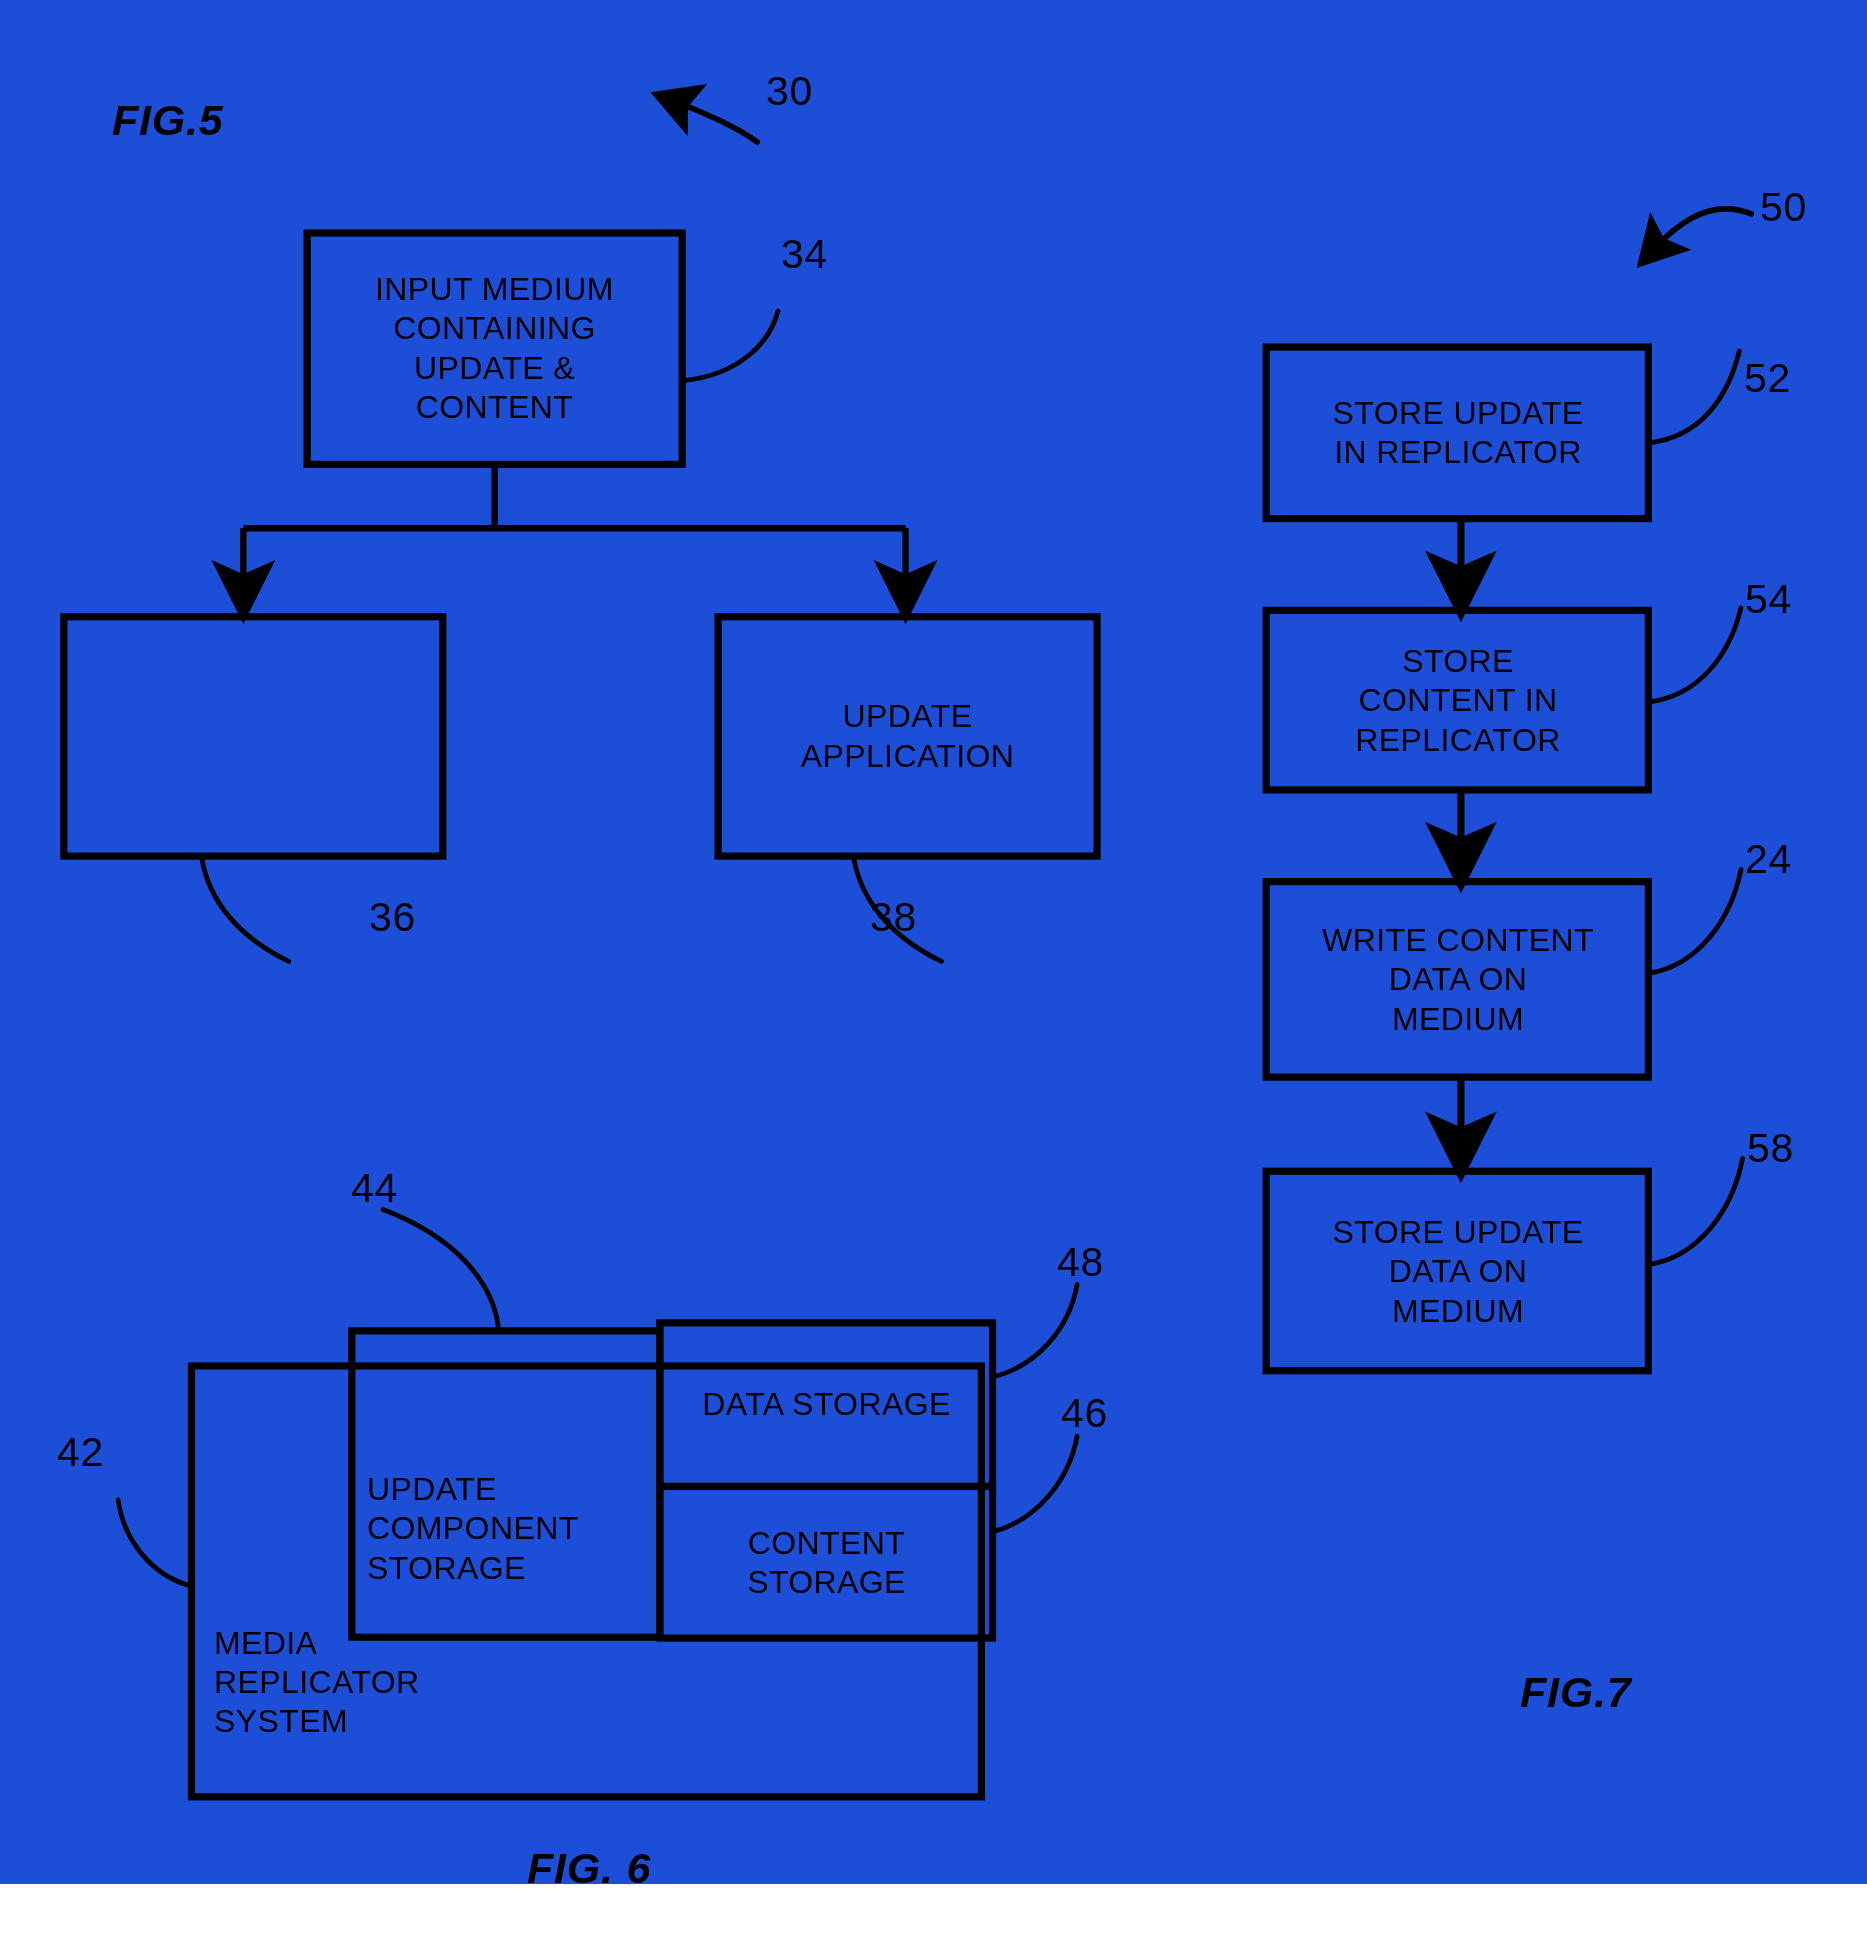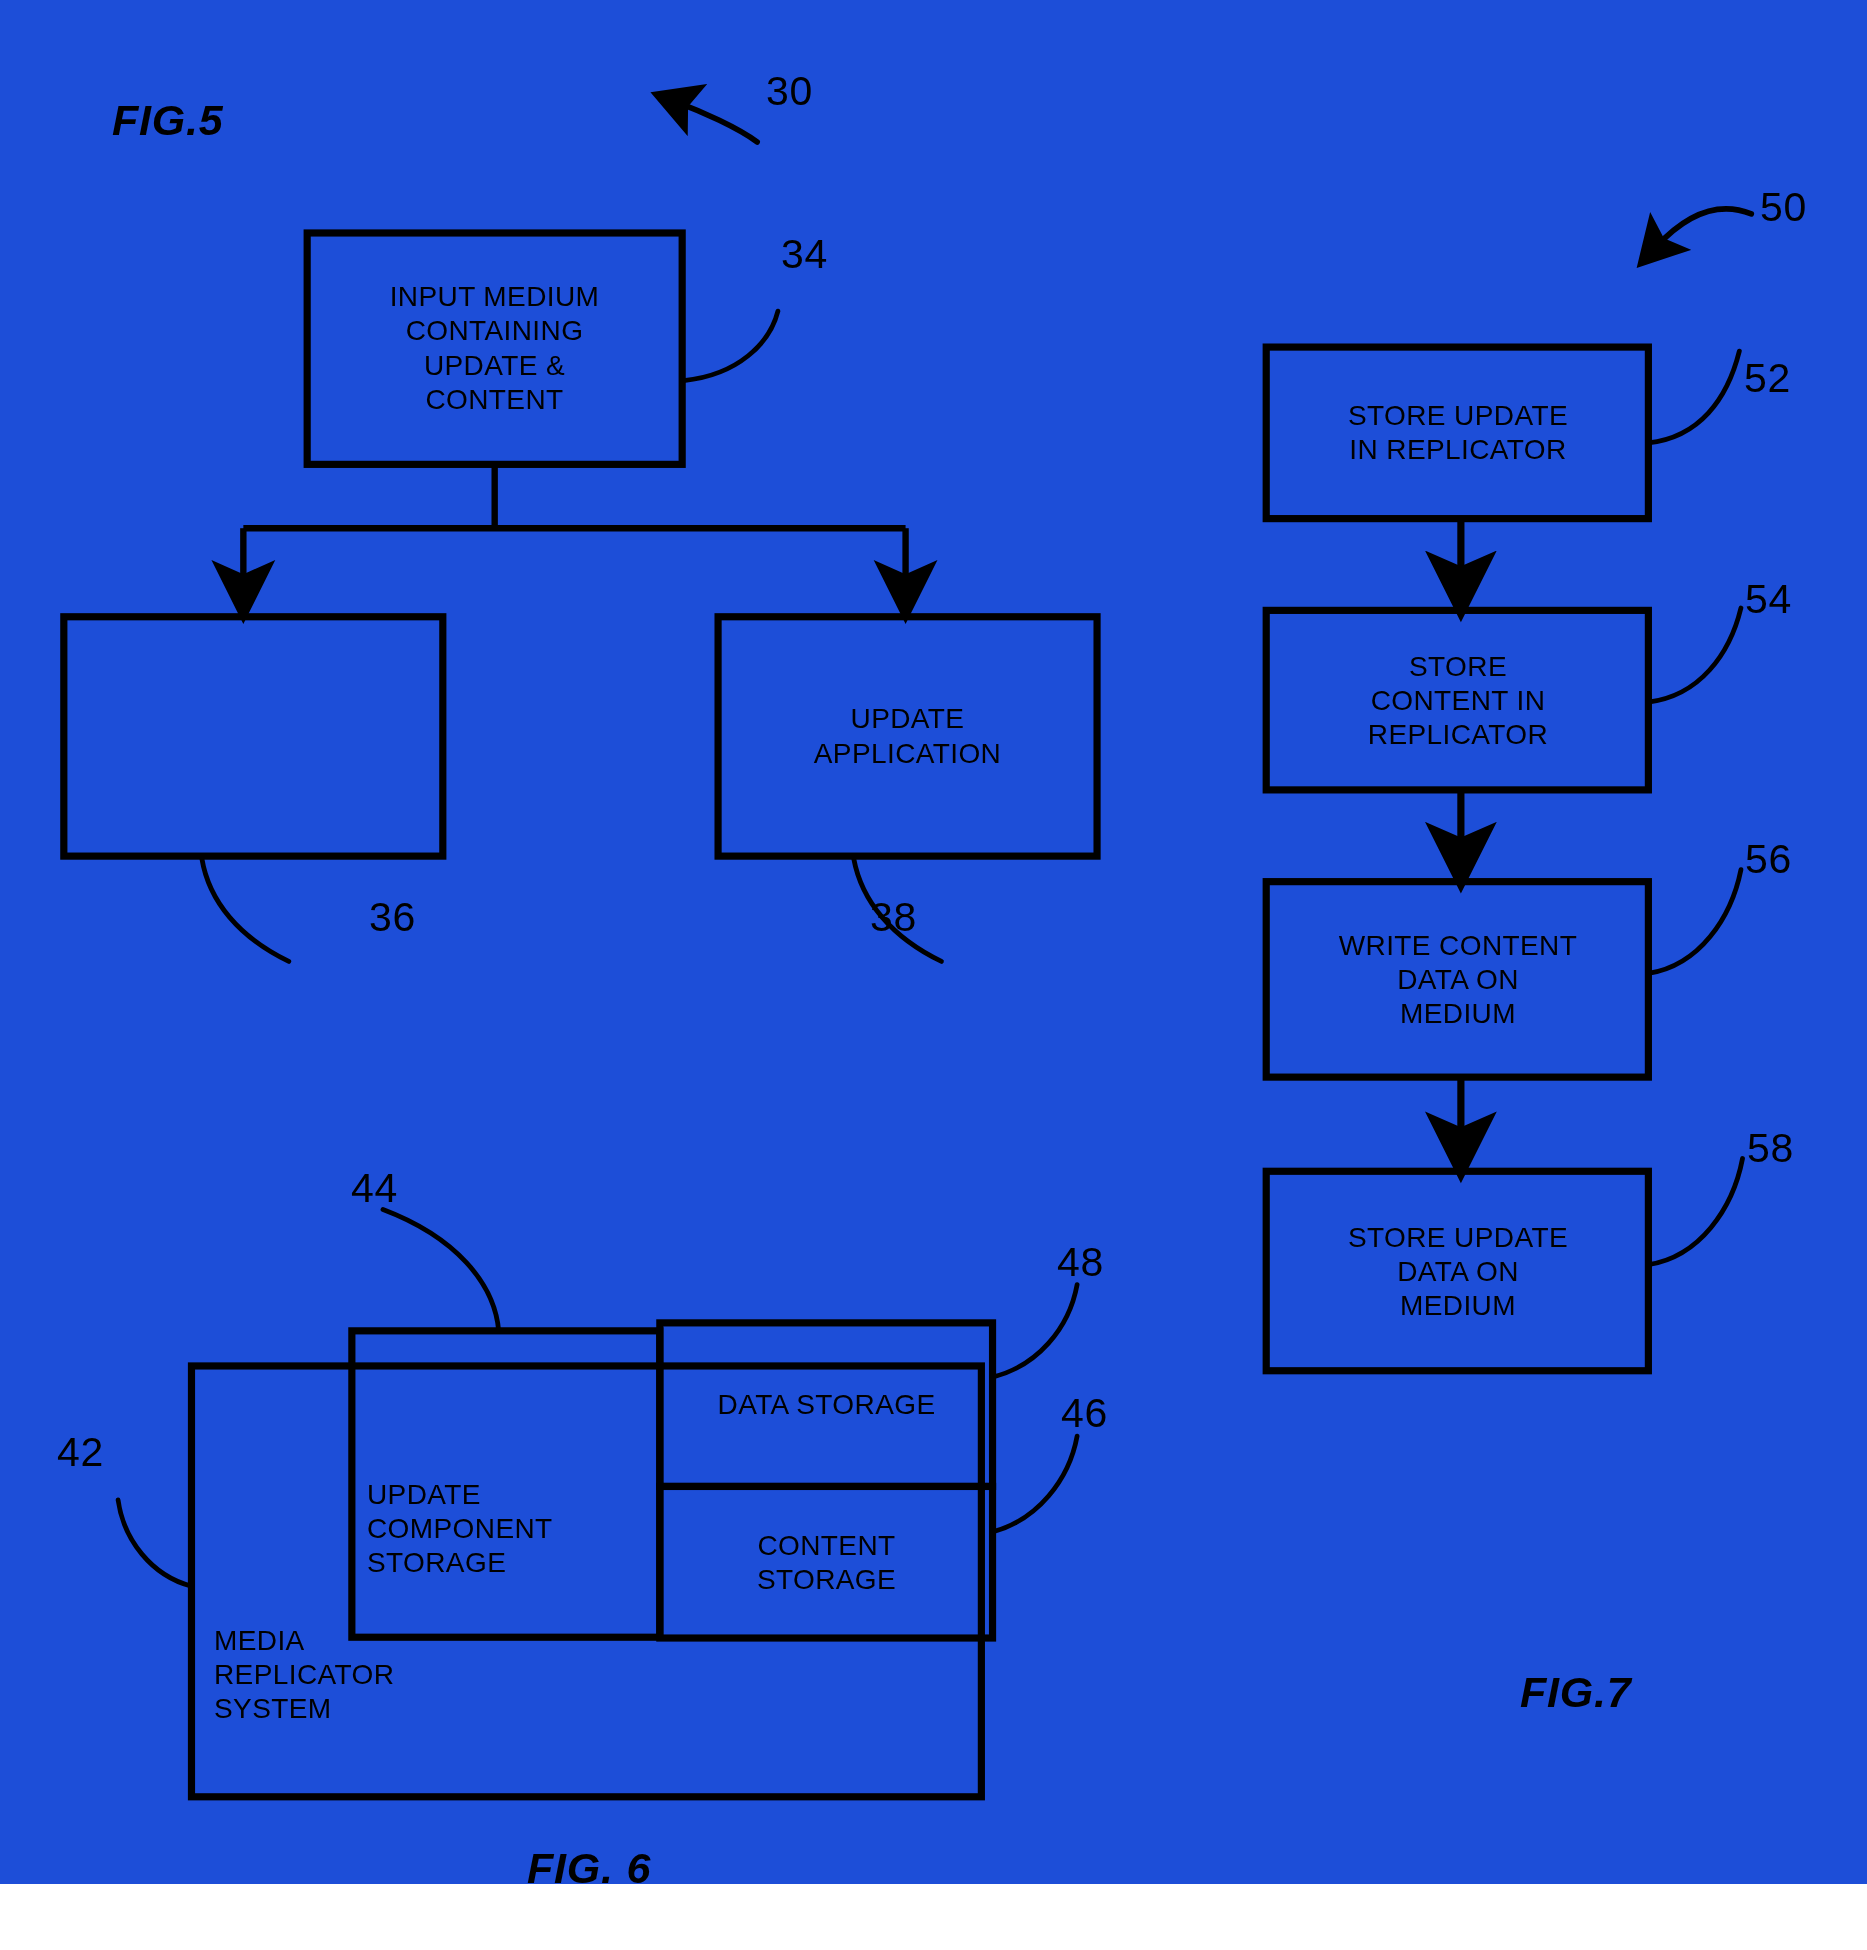--- a/index.html
+++ b/index.html
@@ -38,21 +38,21 @@
     font-size: 41px;
     white-space: nowrap;
     letter-spacing: 0.8px;
   }
   .box-text {
     position: absolute;
     display: flex;
     align-items: center;
     justify-content: center;
     text-align: center;
-    font-size: 28px;
+    font-size: 32px;
     line-height: 1.22;
     white-space: pre-line;
     letter-spacing: 0.4px;
   }
   .box-text.tl {
     align-items: flex-start;
     justify-content: flex-start;
     text-align: left;
   }
   .box-text.center-left {
@@ -190,21 +190,21 @@
   <div class="box-text" style="left:1267px; top:611px; width:382px; height:180px;">STORE
 CONTENT IN
 REPLICATOR</div>
 
   <div class="ref-num" style="left:1745px; top:576px;">54</div>
 
   <div class="box-text" style="left:1267px; top:882px; width:382px; height:196px;">WRITE CONTENT
 DATA ON
 MEDIUM</div>
 
-  <div class="ref-num" style="left:1745px; top:836px;">56</div>
+  <div class="ref-num" style="left:1745px; top:836px;">24</div>
 
   <div class="box-text" style="left:1267px; top:1172px; width:382px; height:200px;">STORE UPDATE
 DATA ON
 MEDIUM</div>
 
   <div class="ref-num" style="left:1747px; top:1125px;">58</div>
 
   <div class="fig-label" style="left:1520px; top:1668px;">FIG.7</div>
 
 </div>

